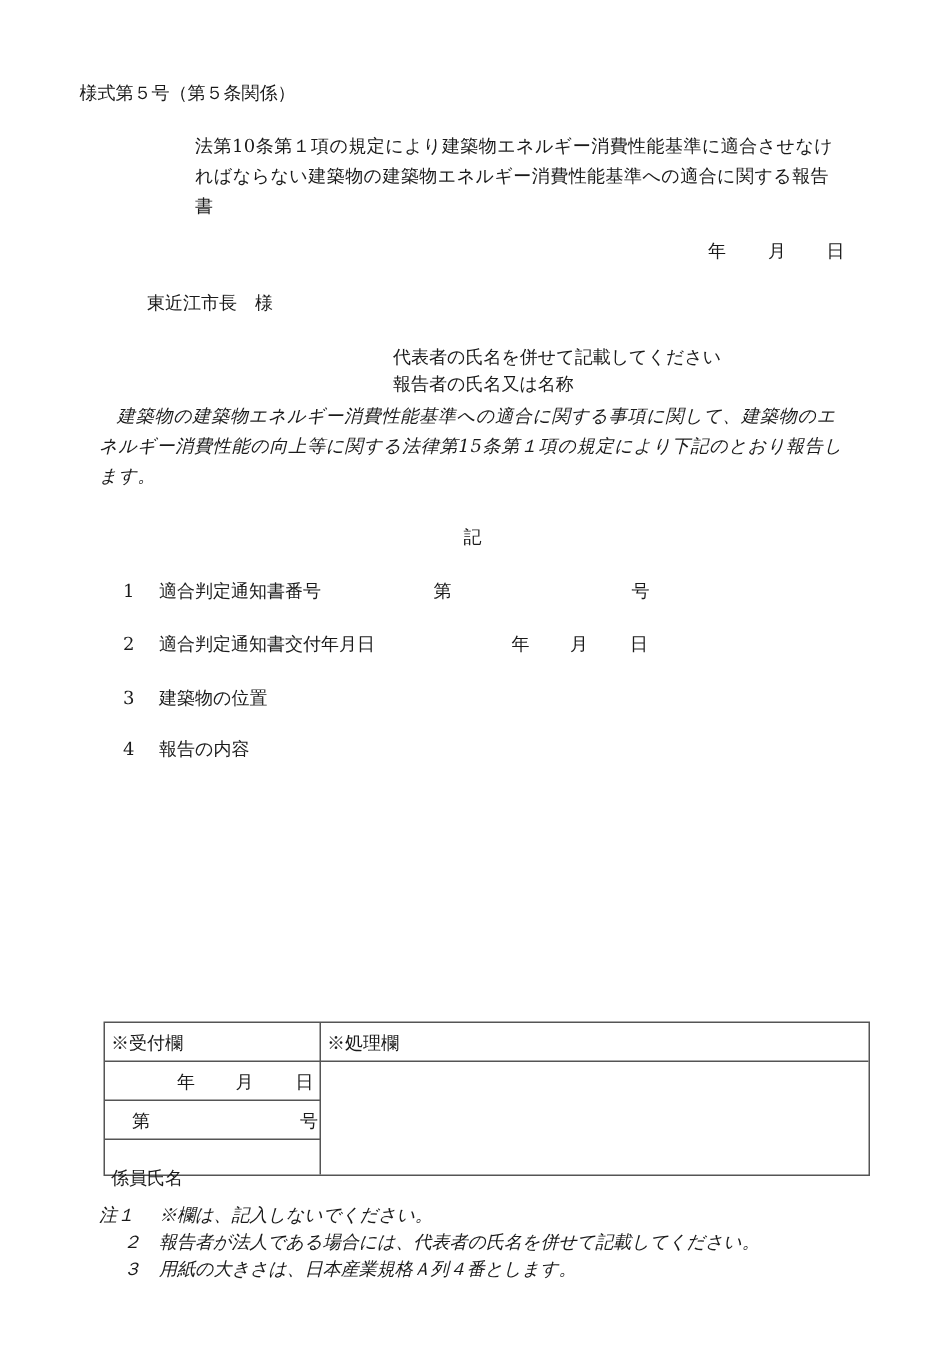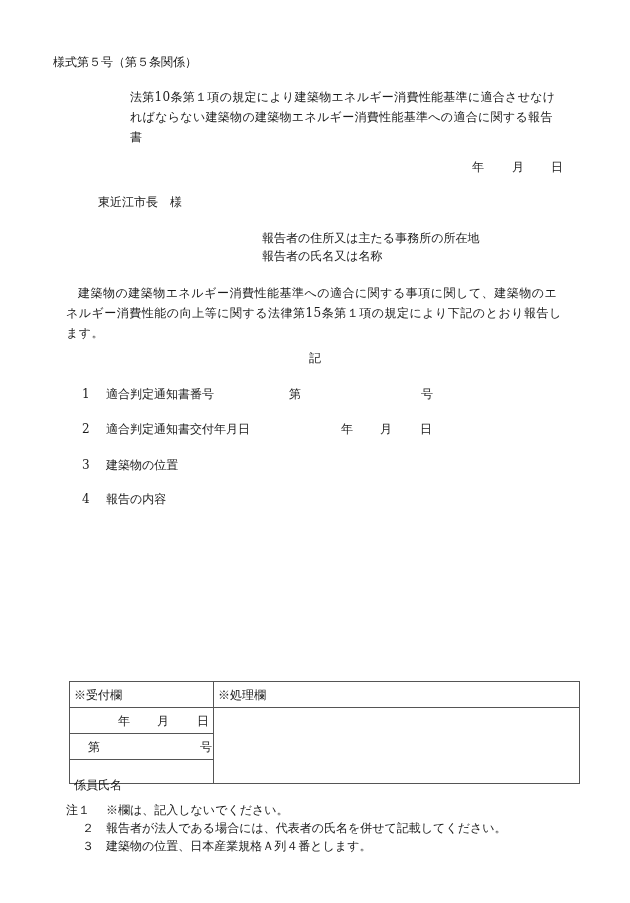--- a/index.html
+++ b/index.html
@@ -4,33 +4,33 @@
 <style>
   html, body { margin: 0; padding: 0; background: #ffffff; }
   body {
     width: 630px; height: 903px; position: relative; overflow: hidden;
     font-family: "DejaVu Serif", "Liberation Serif", serif;
     color: #1a1a1a; font-size: 12px;
   }
   .abs { position: absolute; white-space: nowrap; line-height: 18px; }
   .title-block { position: absolute; left: 93px; top: 87px; width: 470px; line-height: 20px; white-space: normal; letter-spacing: 0.3px; }
   .title-block div { white-space: nowrap; margin-left: 37px; }
-  .body-para { position: absolute; left: 66px; top: 283px; width: 520px; line-height: 20px; letter-spacing: 0.5px; }
+  .body-para { position: absolute; left: 66px; top: 267px; width: 520px; line-height: 20px; letter-spacing: 0.5px; font-style: italic; }
   .body-para div { white-space: nowrap; }
   .item { position: absolute; left: 82px; white-space: nowrap; line-height: 18px; }
   .item .num { display: inline-block; width: 24px; }
   .table {
     position: absolute; left: 69px; top: 681px; width: 511px; height: 103px;
     border: 1px solid #555; box-sizing: border-box;
   }
   .table .vline { position: absolute; left: 143px; top: 0; bottom: 0; border-left: 1px solid #555; }
   .table .hline { position: absolute; left: 0; border-top: 1px solid #555; }
   .cell { position: absolute; white-space: nowrap; line-height: 18px; }
   .notes { position: absolute; left: 66px; top: 801px; line-height: 18px; }
-  .notes .row { white-space: nowrap; }
+  .notes .row { white-space: nowrap; font-style: italic; }
   .notes .n { display: inline-block; width: 40px; }
 </style>
 </head>
 <body>
 
 <div>
 
   <div class="abs" style="left:53px; top:53px;">様式第５号（第５条関係）</div>
 
   <div class="title-block">
@@ -40,21 +40,21 @@
   </div>
 
   <div>
     <span class="abs" style="left:472px; top:158px;">年</span>
     <span class="abs" style="left:512px; top:158px;">月</span>
     <span class="abs" style="left:551px; top:158px;">日</span>
   </div>
 
   <div class="abs" style="left:66px; top:193px;margin-left:32px;">東近江市長　様</div>
 
-  <div class="abs" style="left:262px; top:229px;">報告者の住所又は主たる事務所の所在地</div>
+  <div class="abs" style="left:262px; top:229px;">代表者の氏名を併せて記載してください</div>
   <div class="abs" style="left:262px; top:247px;">報告者の氏名又は名称</div>
 
   <div class="body-para">
     <div style="padding-left:12px;">建築物の建築物エネルギー消費性能基準への適合に関する事項に関して、建築物のエ</div>
     <div>ネルギー消費性能の向上等に関する法律第15条第１項の規定により下記のとおり報告し</div>
     <div>ます。</div>
   </div>
 
   <div class="abs" style="left:309px; top:349px;">記</div>
 
@@ -99,17 +99,17 @@
   </div>
 
   <div class="notes">
     <div class="row">
       <span class="n">注１</span><span>※欄は、記入しないでください。</span>
     </div>
     <div class="row">
       <span class="n" style="padding-left:16px; width:24px;">２</span><span>報告者が法人である場合には、代表者の氏名を併せて記載してください。</span>
     </div>
     <div class="row">
-      <span class="n" style="padding-left:16px; width:24px;">３</span><span>建築物の位置、日本産業規格Ａ列４番とします。</span>
+      <span class="n" style="padding-left:16px; width:24px;">３</span><span>用紙の大きさは、日本産業規格Ａ列４番とします。</span>
     </div>
   </div>
 
 </div>
 
 </body></html>

